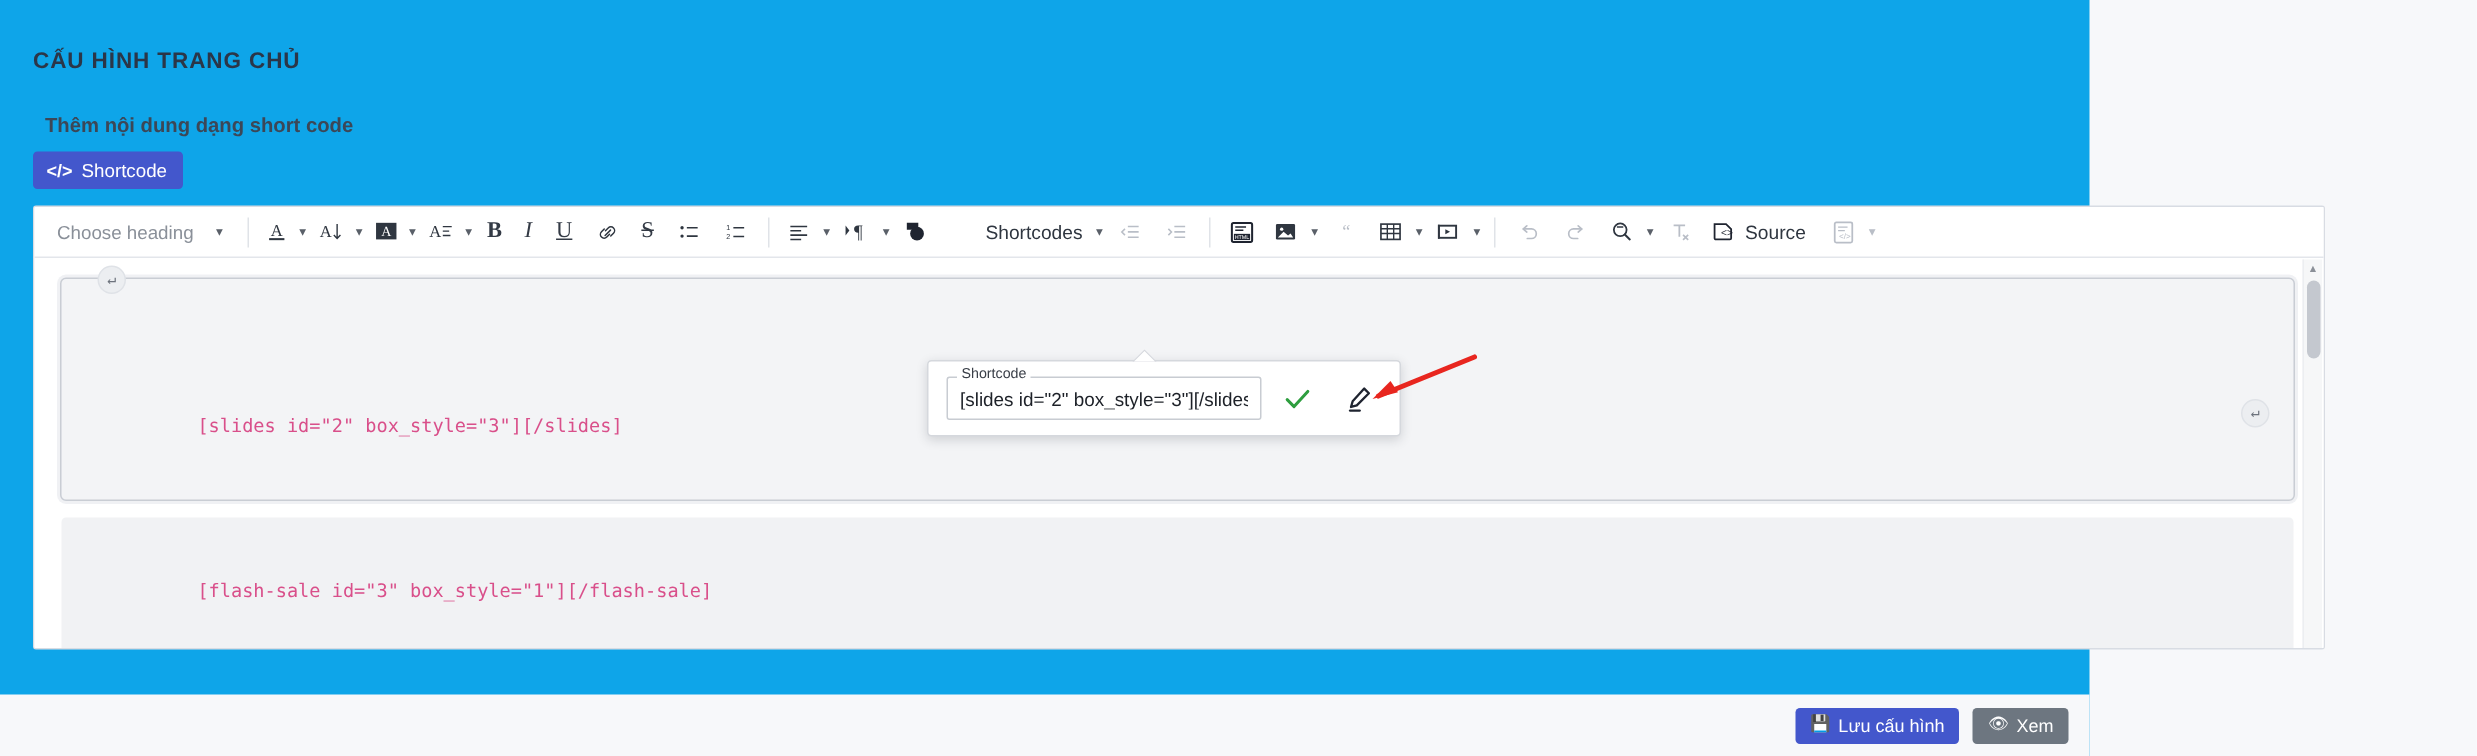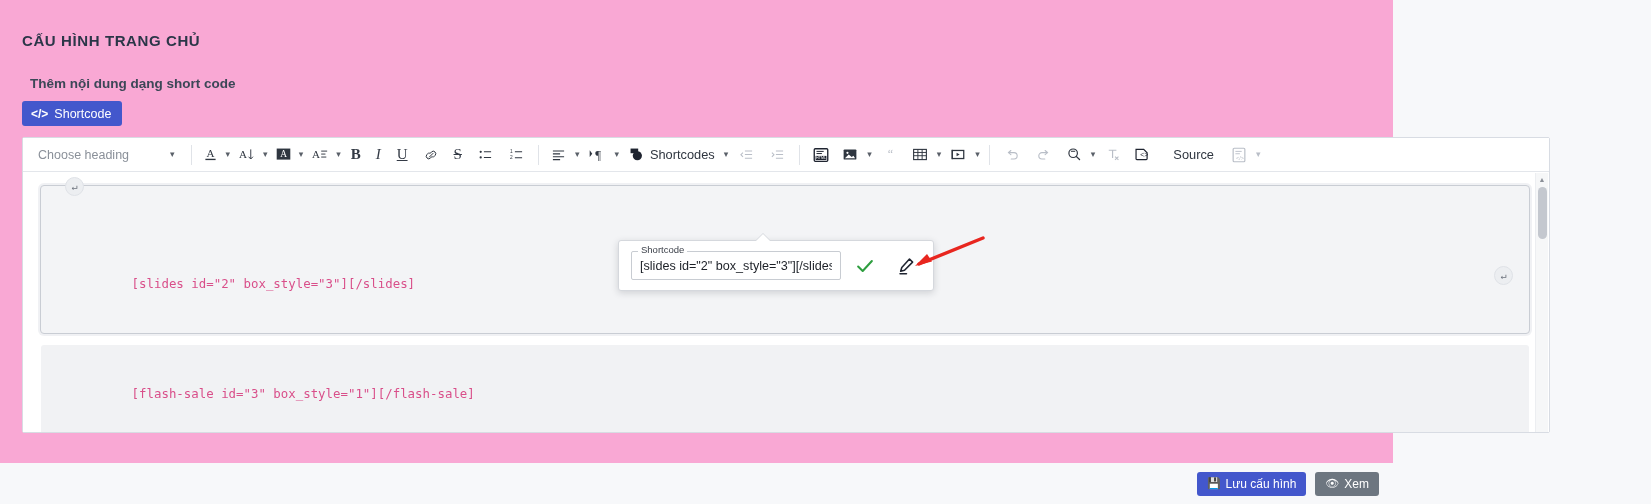--- a/index.html
+++ b/index.html
@@ -6,21 +6,21 @@
   html, body {
     margin: 0; padding: 0;
     width: 1651px; height: 504px;
     background: #f7f8fa;
     font-family: "Liberation Sans", sans-serif;
     overflow: hidden;
   }
   .page {
     position: relative;
     width: 1393px; height: 504px;
-    background: #f9a8d4;
+    background: #0ea5e9;
   }
 
   
   .page-title {
     position: absolute;
     left: 22px; top: 32px;
     font-size: 15px;
     font-weight: bold;
     letter-spacing: 0.6px;
     color: #2b3648;
@@ -84,21 +84,21 @@
     border-radius: 2px;
     cursor: pointer;
     white-space: nowrap;
     user-select: none;
   }
   .tb-item.dim { color: #b9bec7; cursor: default; }
   .tb-item svg { display: block; }
   .tb-heading {
     display: flex;
     align-items: center;
-    gap: 38px;
+    gap: 12px;
     height: 26px;
     padding: 0 7px 0 9px;
     font-size: 12.5px;
     color: #8a9099;
     cursor: pointer;
     border-radius: 2px;
     justify-content: center;
   }
   .caret {
     font-size: 9px;
@@ -388,21 +388,21 @@
       <span class="caret">▾</span>
 
       <div class="tb-item" style="padding:0 5px;">
         <svg width="19" height="17" viewBox="0 0 22 20">
             <path d="M3 5 L3 13 L6 9 Z" fill="#2f3640"></path>
             <text x="13" y="15" font-size="15" font-family="Liberation Serif, serif" text-anchor="middle" fill="#2f3640">¶</text>
           </svg>
       </div>
       <span class="caret">▾</span>
 
-      <div class="tb-item" style="padding:0 6px;">
+      <div class="tb-item" style="padding:0 6px;gap:33px;">
         <svg width="17" height="17" viewBox="0 0 20 20">
             <path d="M3 3h9v5.5h-9z" fill="#1f2430"></path>
             <circle cx="11" cy="11.5" r="5.4" fill="#1f2430"></circle>
           </svg>
         <span class="tb-label">Shortcodes</span>
       </div>
       <span class="caret">▾</span>
 
       <div class="tb-item dim" style="padding:0 7px;">
         <svg width="17" height="16" viewBox="0 0 20 20">
@@ -484,21 +484,21 @@
       </div>
       <span class="caret">▾</span>
 
       <div class="tb-item dim" style="padding:0 6px;">
         <svg width="18" height="17" viewBox="0 0 20 20">
             <path d="M5 5h9 M9.5 5v9" stroke="#b9bec7" stroke-width="1.4"></path>
             <path d="M12.4 12.4 L16.4 16.4 M16.4 12.4 L12.4 16.4" stroke="#b9bec7" stroke-width="1.3"></path>
           </svg>
       </div>
 
-      <div class="tb-item" style="padding:0 5px;gap:17px;">
+      <div class="tb-item" style="padding:0 5px;">
         <svg width="18" height="17" viewBox="0 0 20 20">
             <path d="M3 4 h9 l4 4 v7 a1 1 0 0 1-1 1 H4 a1 1 0 0 1-1-1 Z" fill="none" stroke="#1f2430" stroke-width="1.4"></path>
             <text x="8" y="13.5" font-size="8" fill="#1f2430" font-family="Liberation Sans, sans-serif">&lt;&gt;</text>
           </svg>
         <span class="tb-label">Source</span>
       </div>
 
       <div class="tb-item dim" style="padding:0 5px;margin-left:6px;">
         <svg width="18" height="18" viewBox="0 0 20 20">
             <rect x="3.5" y="2.5" width="13" height="15" rx="1.2" fill="none" stroke="#b9bec7" stroke-width="1.3"></rect>

